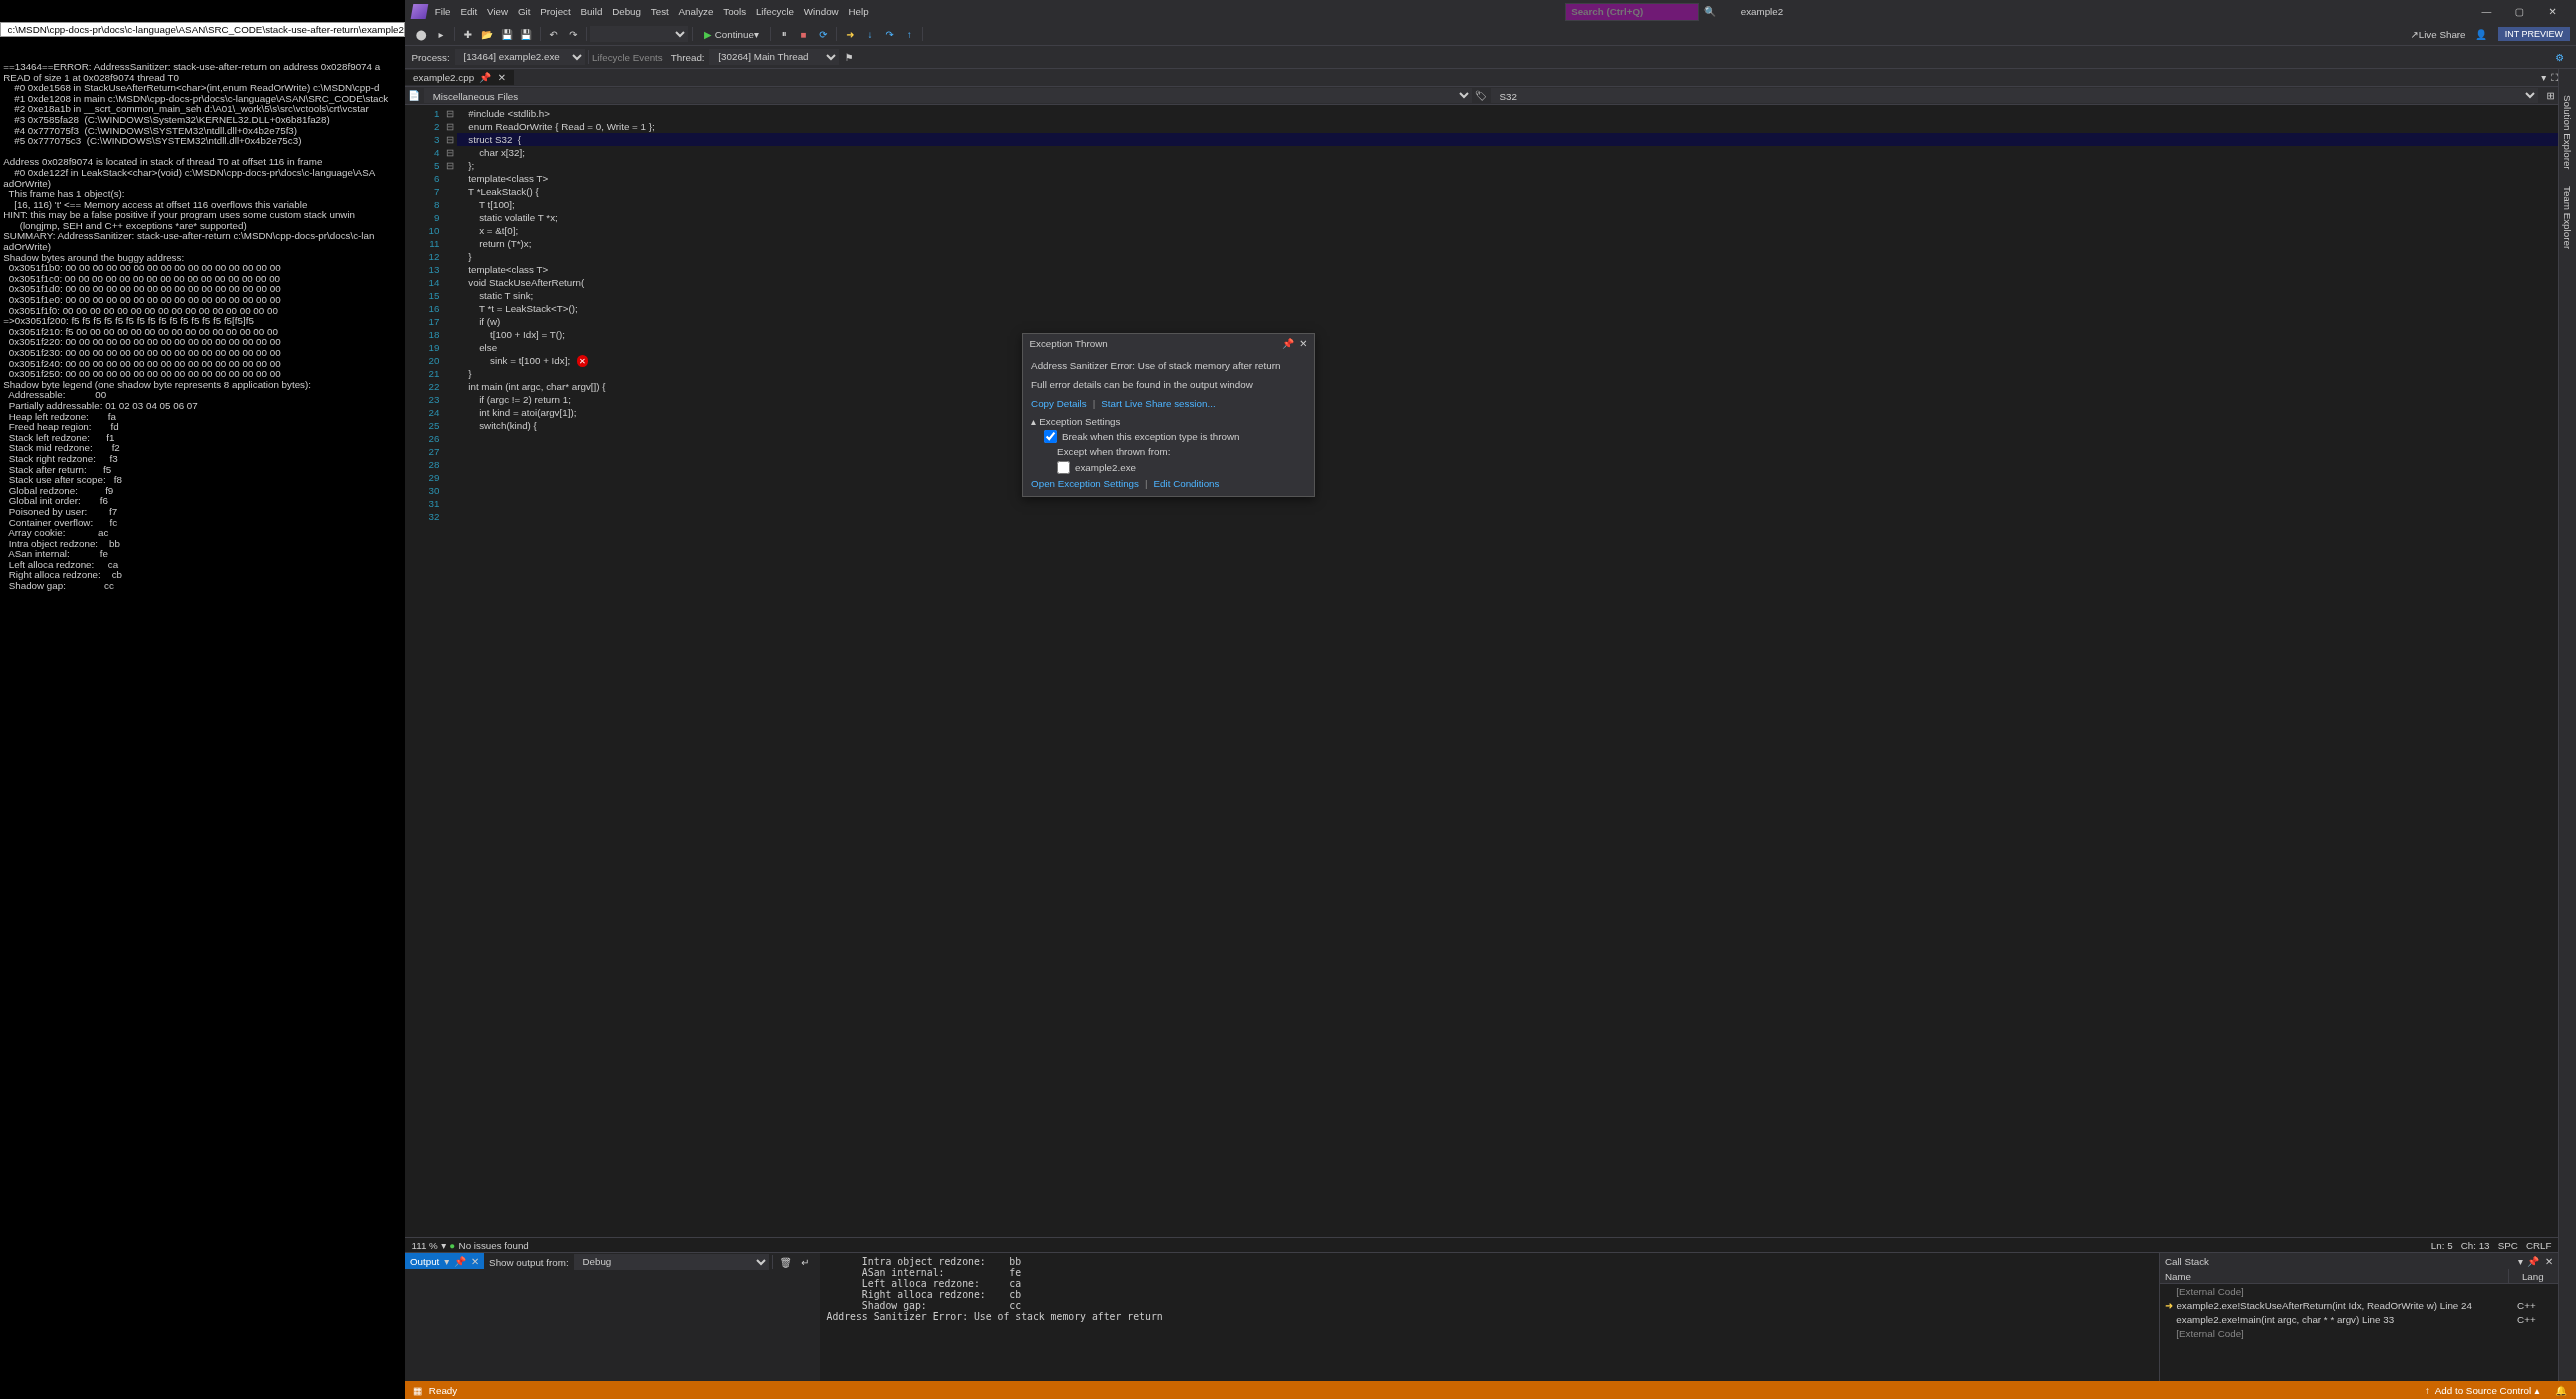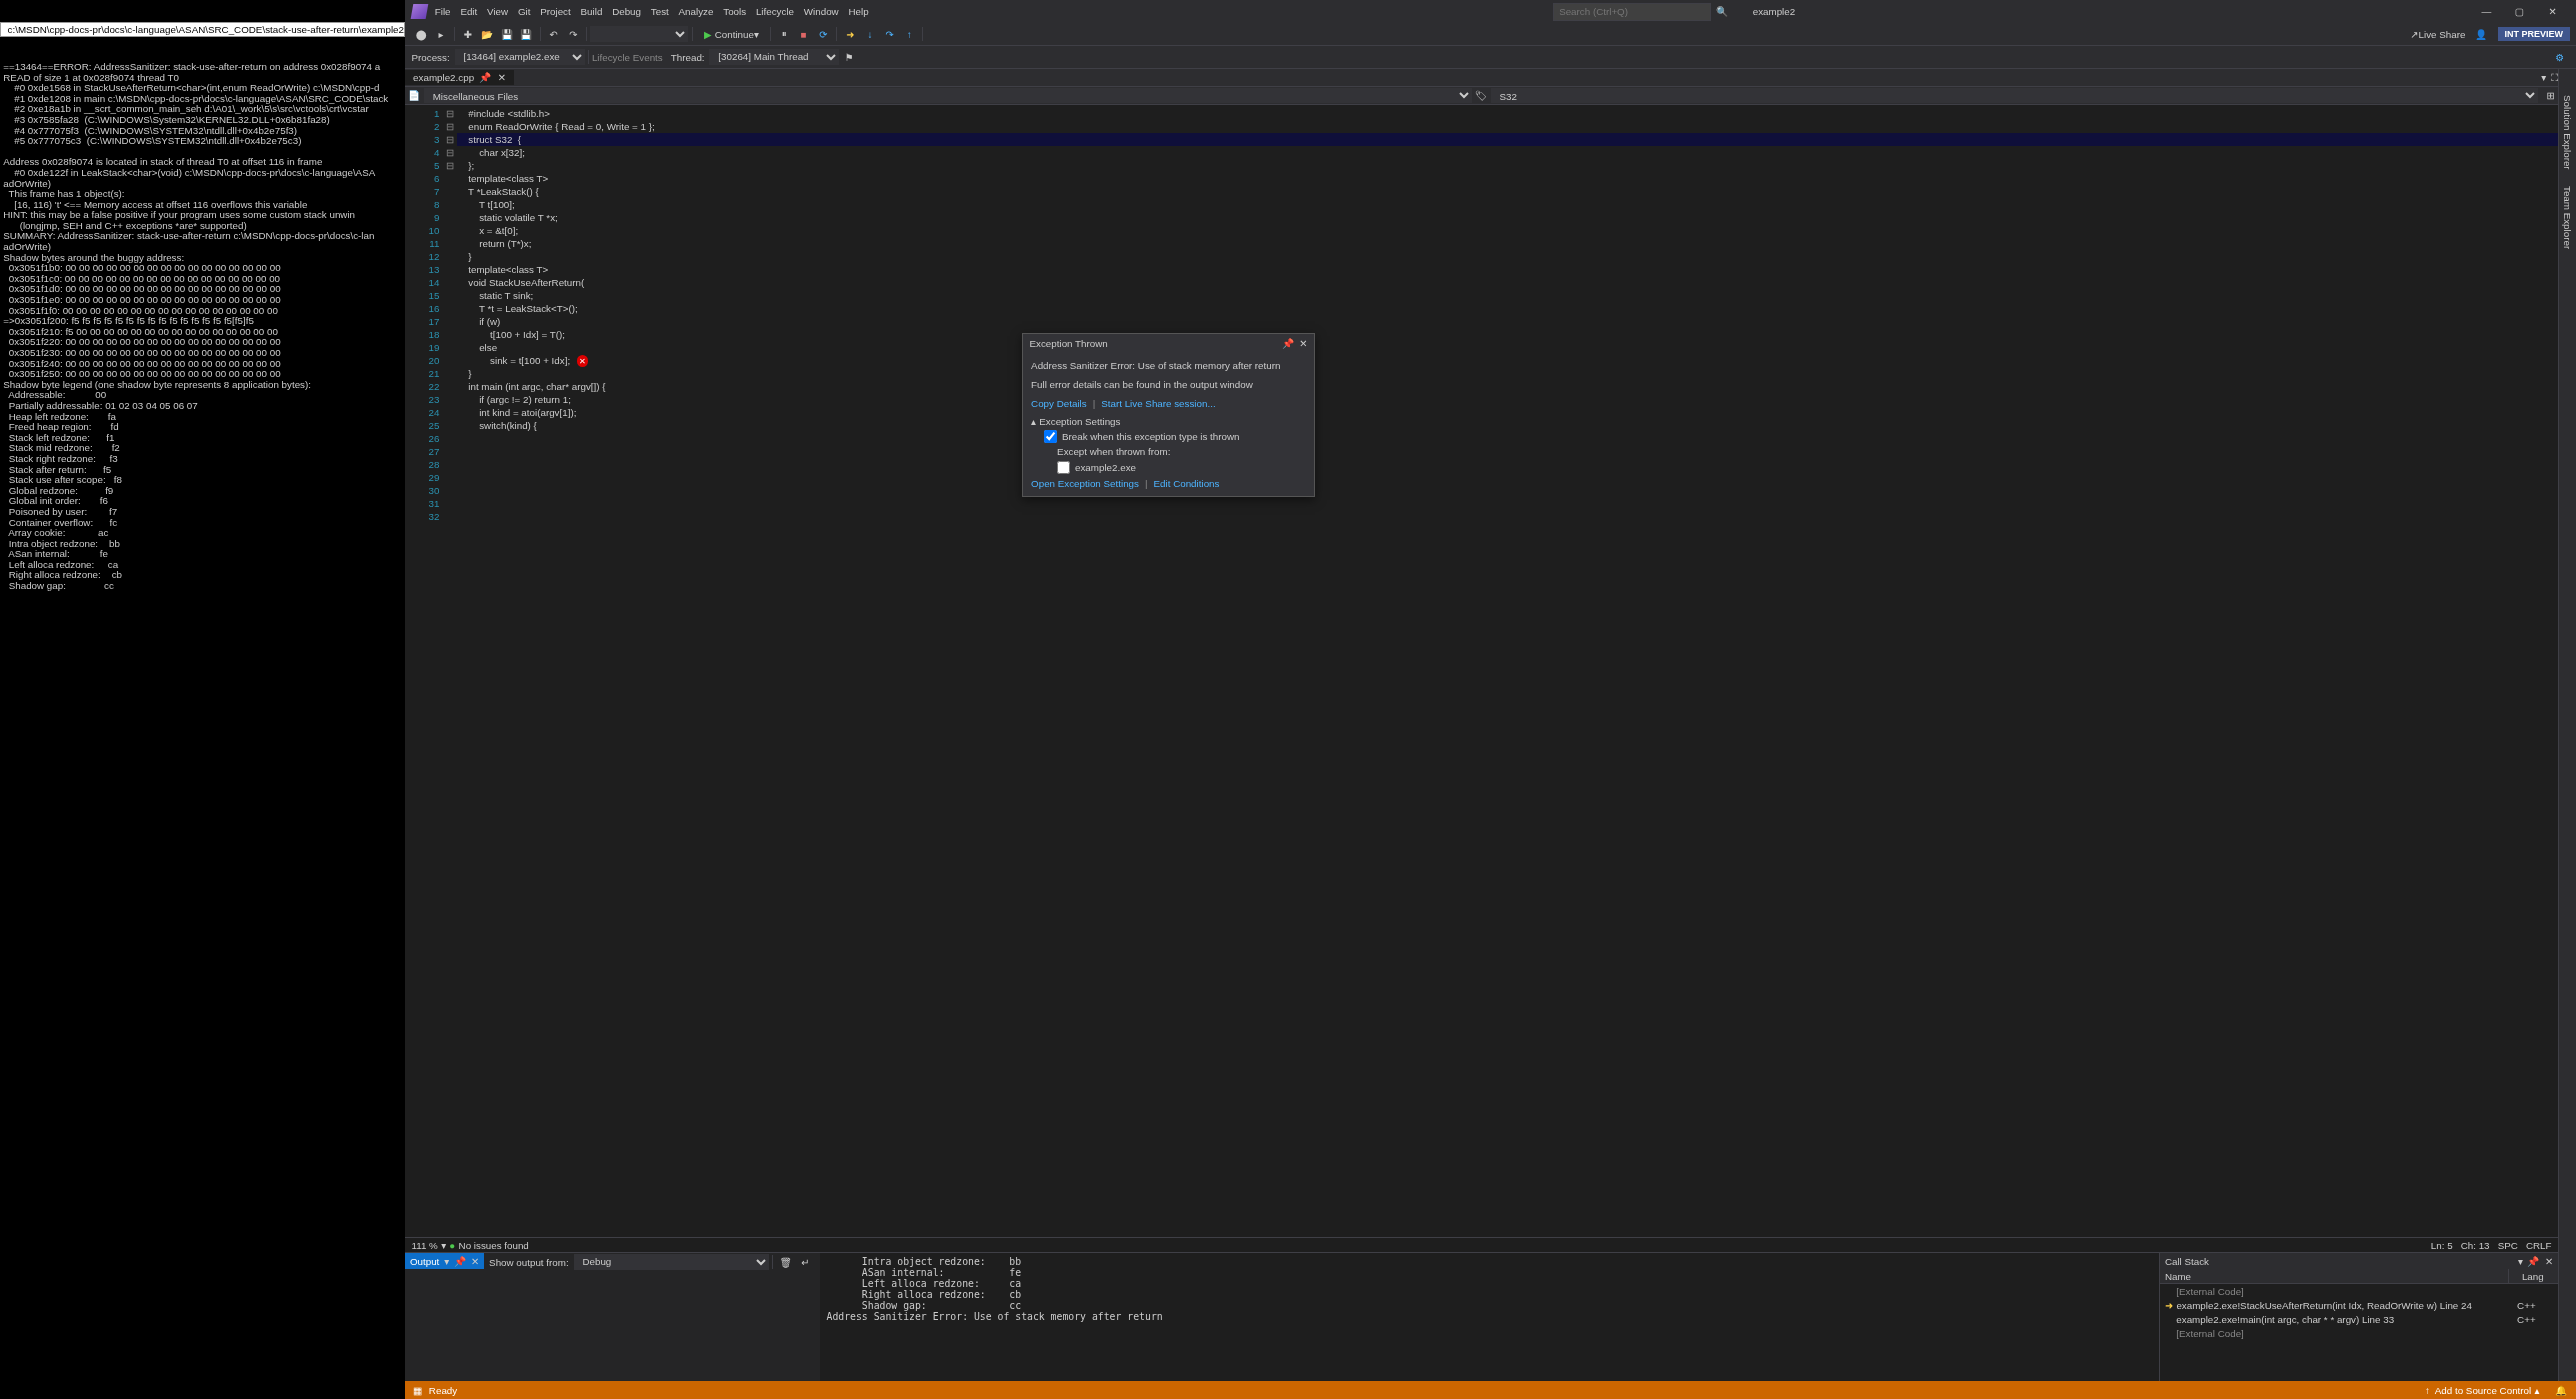--- a/index.html
+++ b/index.html
@@ -6,23 +6,23 @@
 body { background:#2d2d30; color:#ccc; width:2576px; height:1399px; overflow:hidden; display:flex; }
 .cmd-pane { width:405px; height:100%; background:#000; color:#ccc; font-family:Consolas,monospace; font-size:9.8px; white-space:pre; overflow:hidden; position:relative; }
 .cmd-title { background:#fff; color:#000; height:14.7px; padding:1.6px 3.3px; display:flex; align-items:center; border:0.8px solid #999; }
 .cmd-title::before { content:""; width:9.8px; height:9.8px; background:#0c0; margin-right:3.3px; }
 .cmd-body { padding:3.3px; line-height:10.6px; }
 .vs-pane { flex:1; display:flex; flex-direction:column; background:#2d2d30; }
 .vs-title { height:23px; background:#2d2d30; display:flex; align-items:center; padding:0 7px; }
 .vs-logo { width:14.7px; height:14.7px; background:linear-gradient(135deg,#a578dc,#6a3fb5); margin-right:8.1px; transform:skewX(-10deg); }
 .menu-item { margin-right:9.8px; cursor:pointer; }
 .spacer { flex:1; }
-.search-box { width:158px; height:18px; background:#404040; border:0.8px solid #3f3f46; color:#999; padding:1.6px 4.9px; }
+.search-box { width:134px; height:18px; background:#701a75; border:0.8px solid #3f3f46; color:#999; padding:1.6px 4.9px;font-weight:bold; }
 .winctl { width:33px; height:23px; display:flex; align-items:center; justify-content:center; cursor:pointer; }
-.preview-badge { background:#40568d; color:#fff; padding:2.4px 6.5px; margin-left:6.5px; font-weight:bold; font-size:9px; }
+.preview-badge { background:#40568d; color:#fff; padding:2.4px 6.5px; margin-left:6.5px; font-weight:normal; font-size:9px; }
 .toolbar { height:23px; background:#2d2d30; display:flex; align-items:center; padding:0 6.5px; border-bottom:0.8px solid #3f3f46; }
 .tb-btn { width:18px; height:18px; display:flex; align-items:center; justify-content:center; cursor:pointer; margin:0 0.8px; color:#ccc; }
 .tb-sep { width:0.8px; height:14.7px; background:#3f3f46; margin:0 3.3px; }
 .continue-btn { display:flex; align-items:center; padding:1.6px 8.1px; cursor:pointer; }
 .continue-btn::before { content:"▶"; color:#4ec94e; margin-right:3.3px; }
 .live-share { display:flex; align-items:center; padding:1.6px 6.5px; cursor:pointer; color:#ccc; }
 .debug-bar { height:23px; background:#2d2d30; display:flex; align-items:center; padding:0 6.5px; border-bottom:0.8px solid #3f3f46; color:#ccc; }
 .db-label { margin-right:4.9px; }
 .db-combo { background:#333337; border:none; color:#ccc; padding:1.6px 4.9px; height:16.3px; }
 .content-row { flex:1; display:flex; overflow:hidden; }

